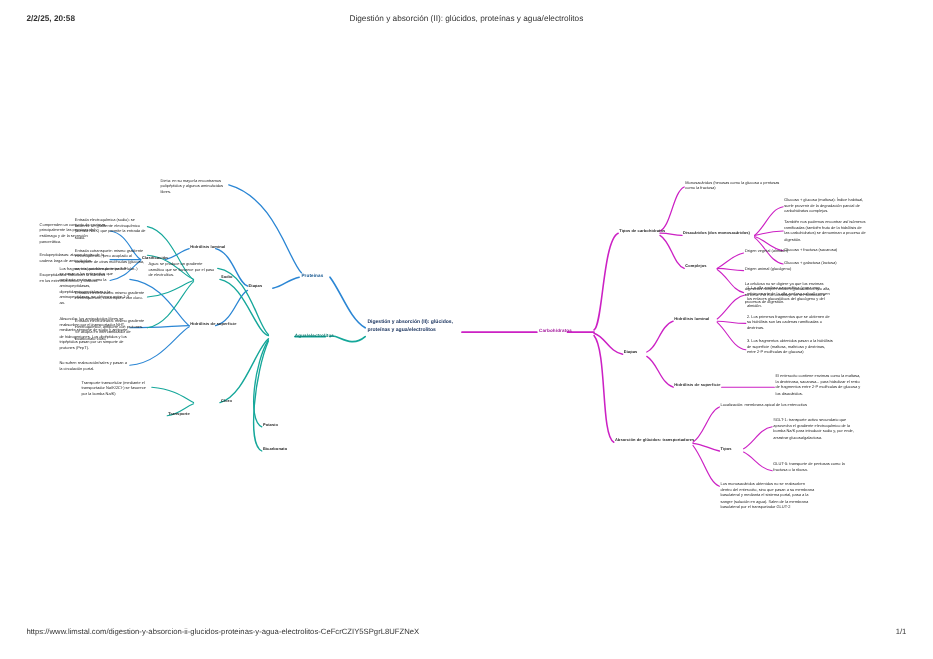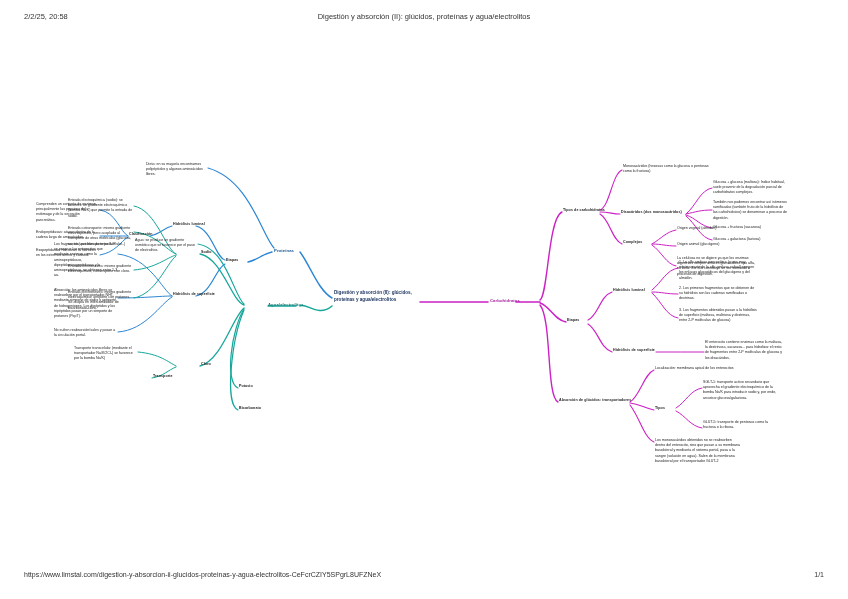--- a/index.html
+++ b/index.html
@@ -7,21 +7,21 @@
     width:848px;height:599px;
     background:#ffffff;
     font-family:"Liberation Sans","DejaVu Sans",sans-serif;
     overflow:hidden;
     position:relative;
     color:#1a1a1a;
   }
   .page{position:absolute;inset:0;}
 
   
-  .print-date{position:absolute;left:24px;top:12px;font-size:7.5px;color:#333;white-space:nowrap;}
+  .print-date{position:absolute;left:24px;top:12px;font-size:7.5px;color:#333;white-space:nowrap;font-weight:bold;}
   .print-title{position:absolute;left:0;right:0;top:12px;text-align:center;font-size:7.5px;color:#333;}
   .print-url{position:absolute;left:24px;top:571px;font-size:7px;color:#333;white-space:nowrap;}
   .print-page{position:absolute;right:24px;top:571px;font-size:7px;color:#333;}
 
   
   .canvas{position:absolute;left:0;top:40px;width:848px;height:520px;}
   svg.links{position:absolute;left:0;top:0;width:848px;height:520px;pointer-events:none;}
 
   .node{position:absolute;font-size:3.6px;line-height:1.45;}
   .node.lbl{font-weight:bold;white-space:nowrap;letter-spacing:.1px;}

